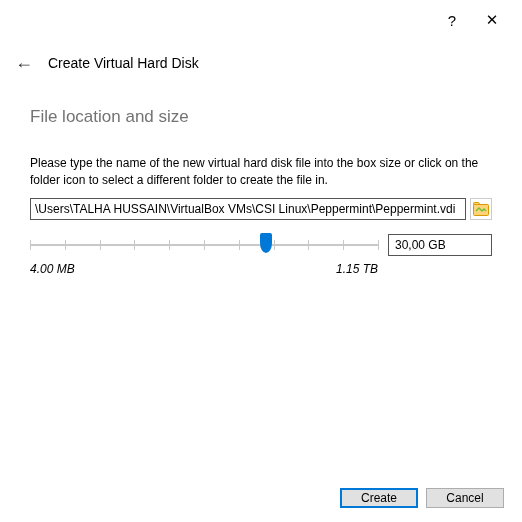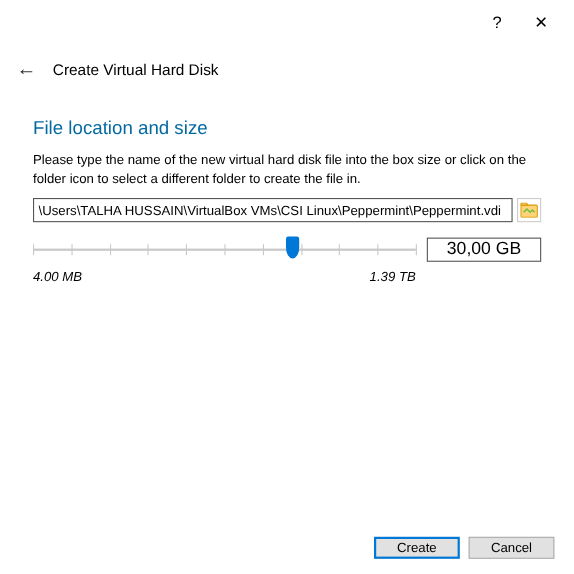--- a/index.html
+++ b/index.html
@@ -44,24 +44,24 @@
       text-align: center;
     }
     .window-title {
       font-size: 14px;
       color: #000;
     }
     .content {
       padding: 26px 30px 0 30px;
     }
     .section-title {
-      color: #0369a1;
+      color: #737373;
       font-size: 17px;
       font-weight: 400;
-      margin-bottom: 10px;
+      margin-bottom: 28px;
     }
     .instr {
       font-size: 12px;
       color: #000;
       line-height: 1.45;
       margin-bottom: 8px;
     }
     .path-row {
       display: flex;
       align-items: stretch;
@@ -124,25 +124,25 @@
     .thumb {
       position: absolute;
       top: -2px;
       width: 12px;
       height: 20px;
       background: #0078d7;
       border-radius: 2px 2px 6px 6px / 2px 2px 10px 10px;
     }
     .size-input {
       width: 104px;
-      text-align: center;
+      text-align: left;
       border: 1px solid #555;
       padding: 2px 6px;
       font-family: inherit;
-      font-size: 16px;
+      font-size: 12px;
       height: 22px;
     }
     .scale-row {
       display: flex;
       justify-content: space-between;
       font-size: 12px;
       margin-top: 6px;
       padding-right: 114px;
       font-style: italic;
     }
@@ -216,20 +216,20 @@
         <div class="tick" style="left:90%"></div>
         <div class="tick" style="left:100%"></div>
       </div>
       <div class="thumb" style="left:66%"></div>
     </div>
     <input type="text" class="size-input" value="30,00 GB" style="">
   </div>
 
   <div class="scale-row">
     <span>4.00 MB</span>
-    <span>1.39 TB</span>
+    <span>1.15 TB</span>
   </div>
 </div>
 
 <div class="footer">
   <button class="btn primary">Create</button>
   <button class="btn">Cancel</button>
 </div>
 
 </body></html>

